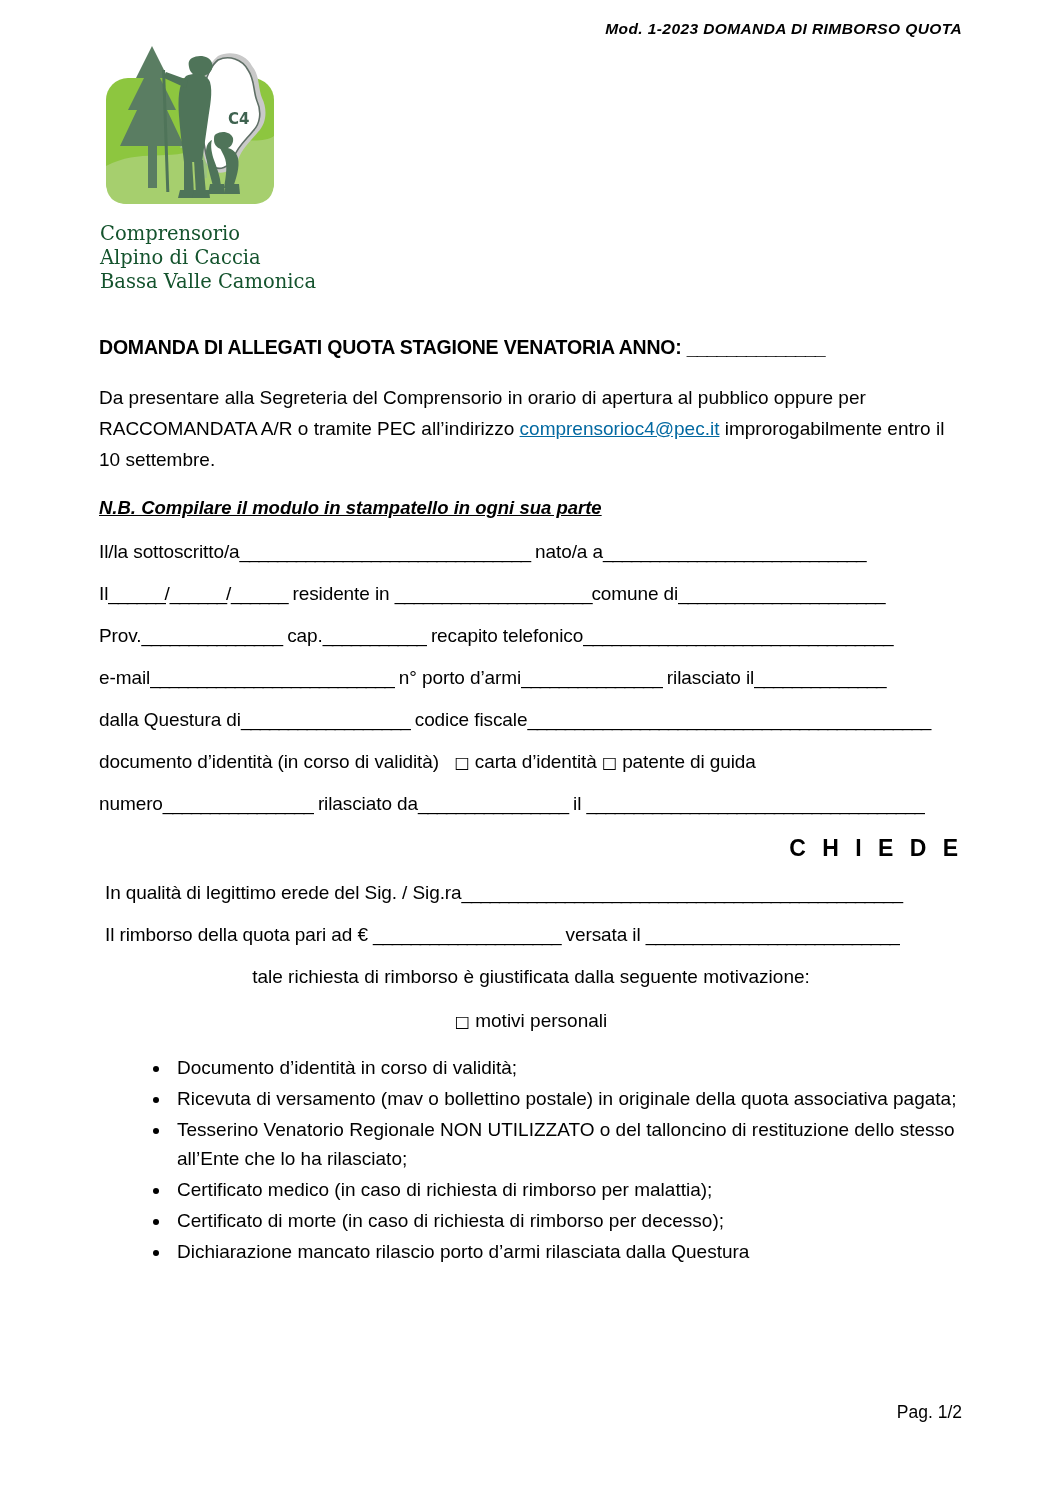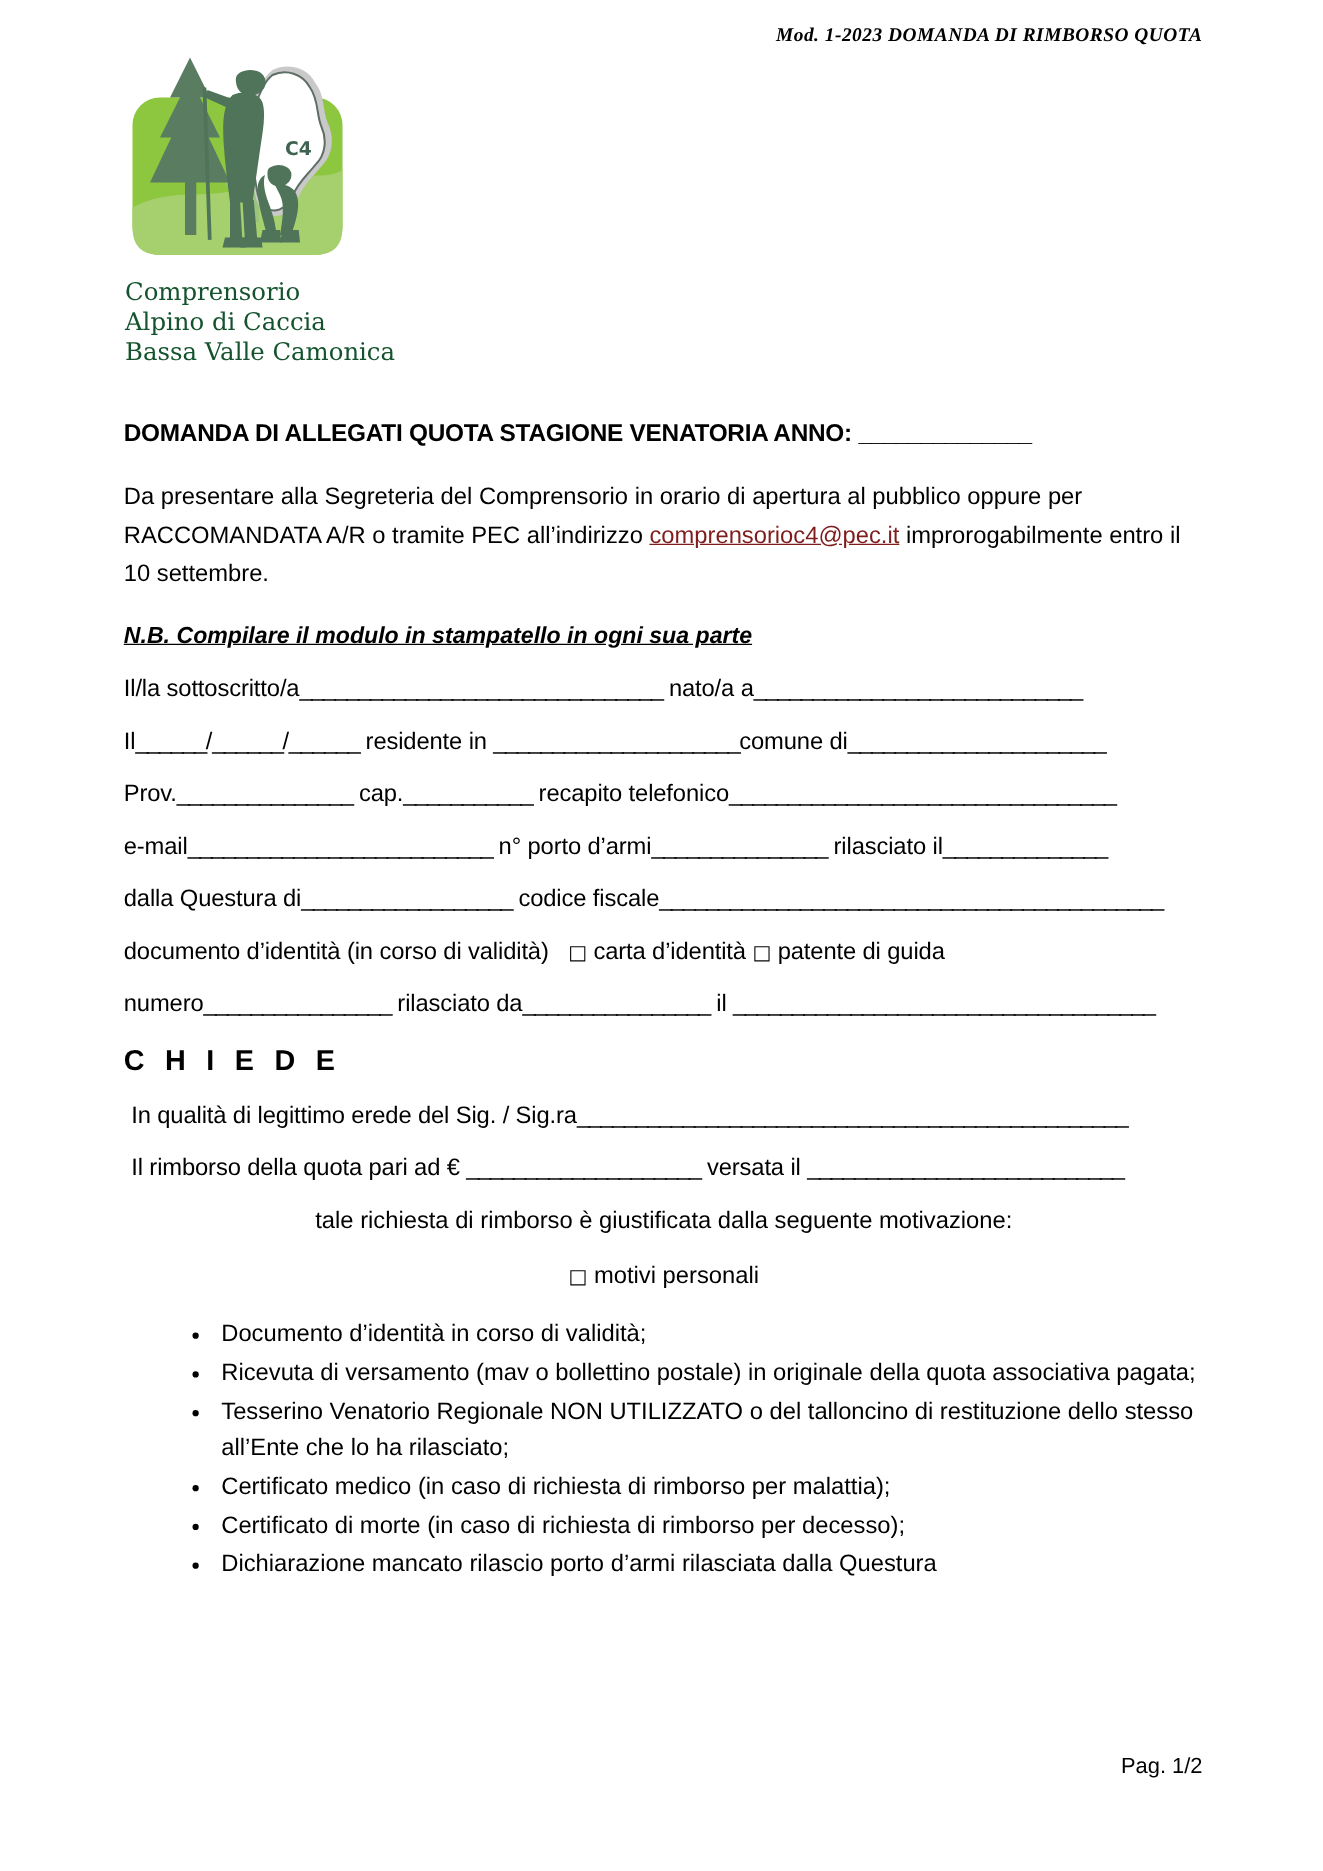--- a/index.html
+++ b/index.html
@@ -18,21 +18,21 @@
     background: #ffffff;
     overflow: hidden;
     box-sizing: border-box;
   }
 
   
   .doc-header {
     position: absolute;
     top: 20px;
     right: 96px;
-    font-family: Liberation Serif, serif;
+    font-family: Liberation Sans, sans-serif;
     font-style: italic;
     font-weight: 600;
     font-size: 15.5px;
     letter-spacing: 0.4px;
     white-space: nowrap;
   }
 
   
   .logo-block {
     position: absolute;
@@ -72,39 +72,39 @@
   .title .blank-bold {
     font-weight: bold;
     letter-spacing: -1px;
   }
   .para {
     font-size: 19px;
     line-height: 1.62;
     margin: 0 0 22px 0;
   }
   .email-link {
-    color: #7f1d1d;
+    color: #0369a1;
   }
   .nb {
     font-size: 18.5px;
     font-weight: bold;
     font-style: italic;
     text-decoration: underline;
     margin: 0 0 22px 0;
   }
   .field-line {
     font-size: 19px;
     margin: 0 0 20px 0;
     white-space: nowrap;
     letter-spacing: -0.1px;
   }
   .blank { letter-spacing: -1.2px; }
 
   .chiede {
-    text-align: left;
+    text-align: right;
     font-weight: bold;
     font-size: 23px;
     letter-spacing: 5px;
     margin: 14px 0 20px 0;
   }
   .indent-line {
     font-size: 19px;
     margin: 0 0 20px 0;
     padding-left: 6px;
     white-space: nowrap;

